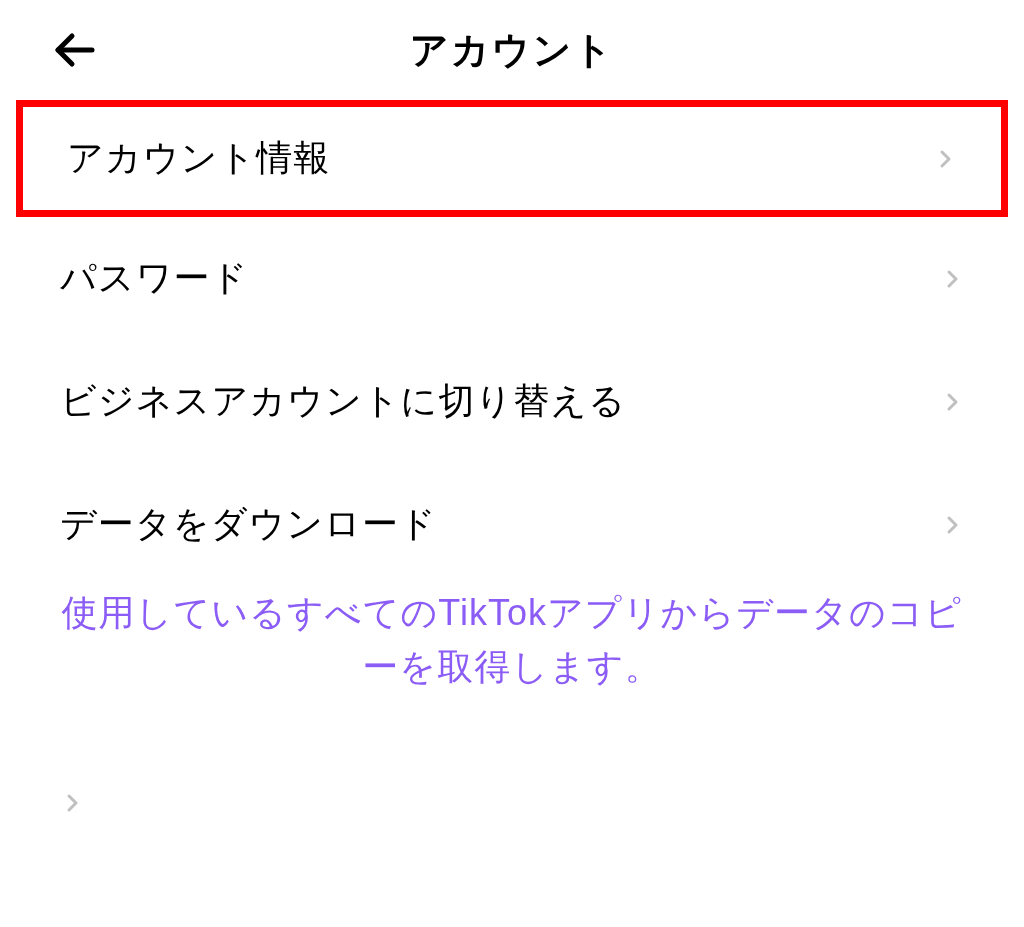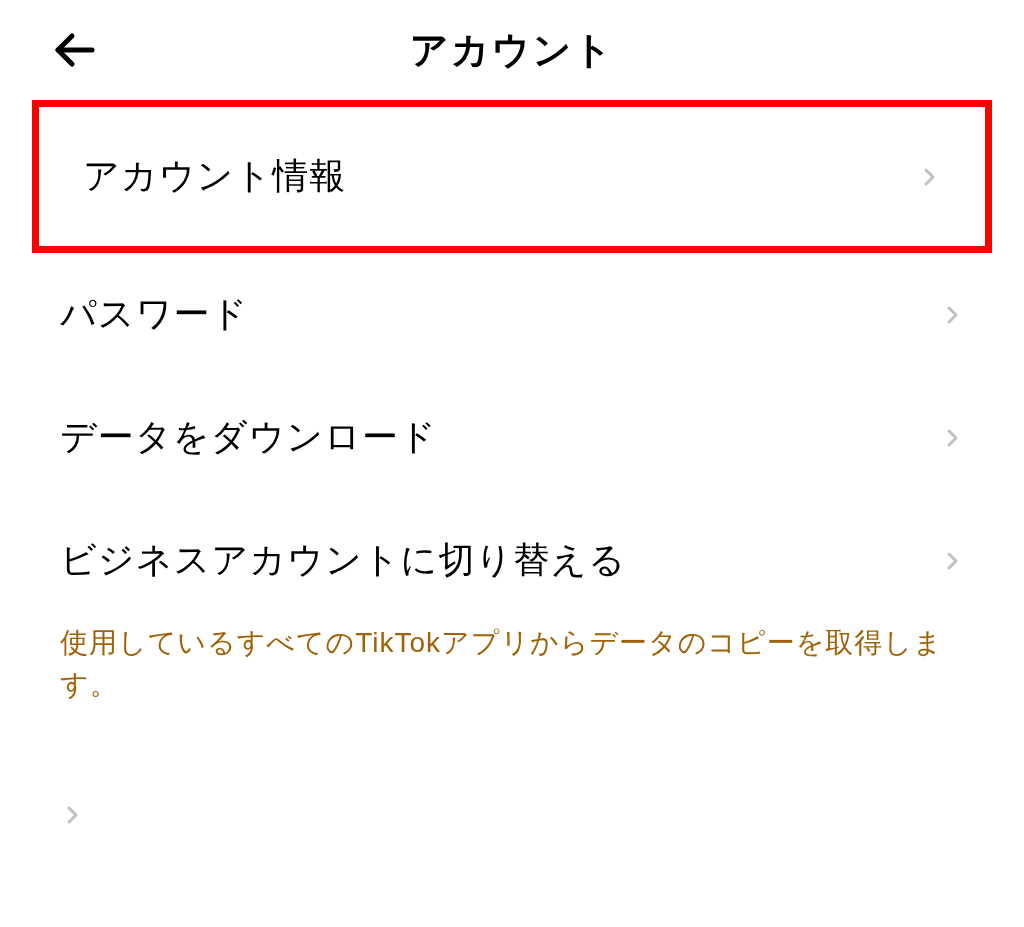--- a/index.html
+++ b/index.html
@@ -48,44 +48,45 @@
     .list-item {
       display: flex;
       align-items: center;
       justify-content: space-between;
       padding: 37px 60px;
       cursor: pointer;
       position: relative;
     }
     .list-item.highlighted {
       border: 7px solid #ff0000;
-      margin: 0 32px;
-      padding: 45px 44px;
+      margin: 0 16px;
+      padding: 27px 44px;
     }
     .list-item-label {
       font-size: 36px;
       font-weight: 400;
       color: #000000;
       letter-spacing: 1px;
     }
     .chevron {
       display: flex;
       align-items: center;
       justify-content: center;
     }
     .chevron svg {
       width: 24px;
       height: 24px;
     }
     .list-item-description {
       padding: 0 60px 30px 60px;
-      font-size: 28px;
-      color: #a16207;
+      font-size: 36px;
+      color: #8b5cf6;
       line-height: 1.5;
       letter-spacing: 1px;
+      text-align: center;
     }
     .spacer {
       height: 30px;
     }
   </style>
 </head>
 <body>
 
 <div class="header">
   <div class="back-button">
@@ -111,30 +112,30 @@
   <div class="list-item">
     <span class="list-item-label">パスワード</span>
     <span class="chevron">
       <svg viewBox="0 0 24 24" fill="none" stroke="#c0c0c0" stroke-width="3" stroke-linecap="round" stroke-linejoin="round">
         <polyline points="9 5 16 12 9 19"></polyline>
       </svg>
     </span>
   </div>
 
   <div class="list-item">
-    <span class="list-item-label">データをダウンロード</span>
+    <span class="list-item-label">ビジネスアカウントに切り替える</span>
     <span class="chevron">
       <svg viewBox="0 0 24 24" fill="none" stroke="#c0c0c0" stroke-width="3" stroke-linecap="round" stroke-linejoin="round">
         <polyline points="9 5 16 12 9 19"></polyline>
       </svg>
     </span>
   </div>
 
   <div class="list-item">
-    <span class="list-item-label">ビジネスアカウントに切り替える</span>
+    <span class="list-item-label">データをダウンロード</span>
     <span class="chevron">
       <svg viewBox="0 0 24 24" fill="none" stroke="#c0c0c0" stroke-width="3" stroke-linecap="round" stroke-linejoin="round">
         <polyline points="9 5 16 12 9 19"></polyline>
       </svg>
     </span>
   </div>
   <div class="list-item-description">使用しているすべてのTikTokアプリからデータのコピーを取得します。</div>
 
   <div class="spacer"></div>
 

